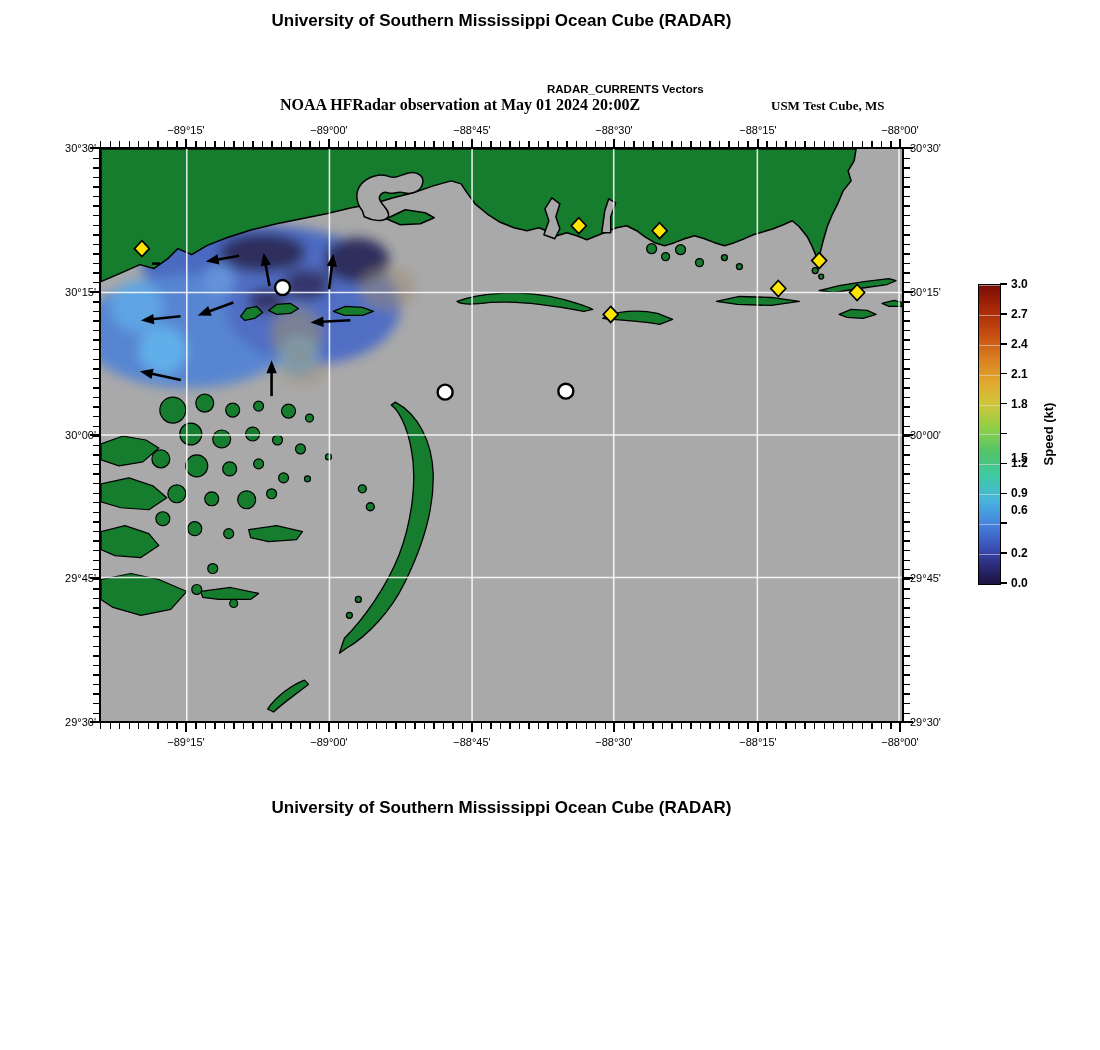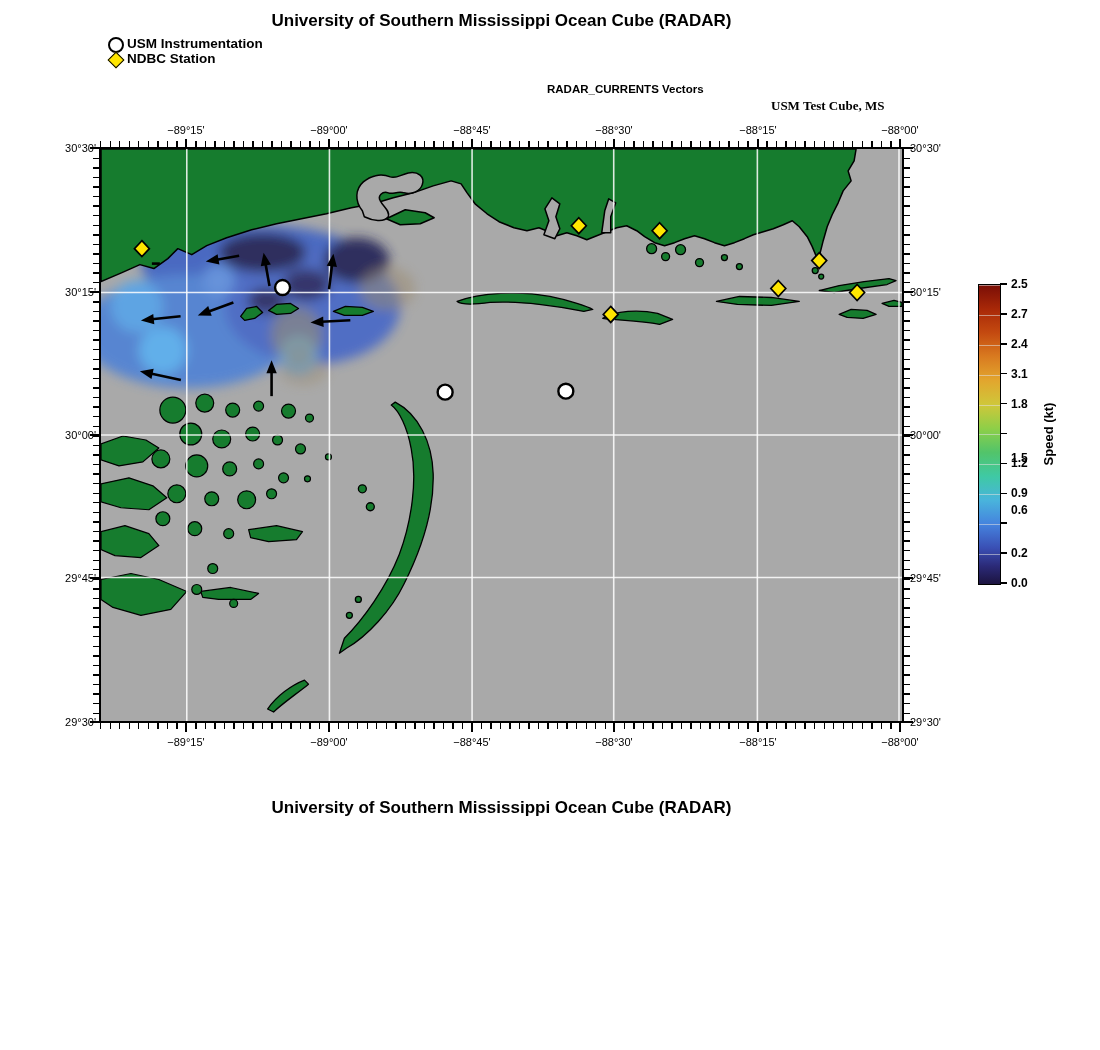--- a/index.html
+++ b/index.html
@@ -55,33 +55,24 @@
   .cb-label{position:absolute;left:1048px;top:434px;font-size:13px;font-weight:bold;white-space:nowrap;
             transform:translate(-50%,-50%) rotate(-90deg);}
 </style>
 </head>
 <body>
 
 <div class="page">
 
   <div class="title top">University of Southern Mississippi Ocean Cube (RADAR)</div>
 
-  <div class="legend">
-    <div class="leg-row">
-      <span class="leg-circle"></span>
-      <span>USM Instrumentation</span>
-    </div>
-    <div class="leg-row">
-      <span class="leg-diamond"></span>
-      <span>NDBC Station</span>
-    </div>
-  </div>
 
   <div class="scale-caption">RADAR_CURRENTS Vectors</div>
 
+  <div class="subtitle">NOAA HFRadar observation at May 01 2024 20:00Z</div>
   <div class="region">USM Test Cube, MS</div>
 
   <div id="map">
     <svg viewBox="0 0 803 574" preserveAspectRatio="none">
       <defs>
         <filter id="soft" x="-30%" y="-30%" width="160%" height="160%">
           <feGaussianBlur stdDeviation="6"></feGaussianBlur>
         </filter>
       </defs>
 
@@ -293,27 +284,27 @@
       <div class="ylab r" style="top: 722px;">29°30'</div>
       <div class="tmaj" style="left: 90px; top: 721.25px; width: 9px; height: 1.5px;"></div>
       <div class="tmaj" style="left: 904px; top: 721.25px; width: 9px; height: 1.5px;"></div>
     </div>
 
   <div id="cbar" style="background: linear-gradient(rgb(122, 14, 6) 0%, rgb(168, 40, 8) 8%, rgb(196, 74, 16) 16%, rgb(217, 123, 32) 24%, rgb(226, 166, 46) 32%, rgb(207, 199, 58) 40%, rgb(142, 207, 72) 48%, rgb(82, 196, 106) 56%, rgb(63, 201, 164) 64%, rgb(73, 180, 220) 72%, rgb(69, 131, 222) 80%, rgb(58, 79, 180) 88%, rgb(43, 42, 120) 94%, rgb(28, 20, 64) 100%);">
     <div class="cb-seg"></div>
   </div>
   <div id="cb-ticks">
       <div class="cb-tick" style="top: 283.25px;"></div>
-      <div class="cb-num" style="top: 284px;">2.5</div>
+      <div class="cb-num" style="top: 284px;">3.0</div>
       <div class="cb-tick" style="top: 313.15px;"></div>
       <div class="cb-num" style="top: 313.9px;">2.7</div>
       <div class="cb-tick" style="top: 343.05px;"></div>
       <div class="cb-num" style="top: 343.8px;">2.4</div>
       <div class="cb-tick" style="top: 372.95px;"></div>
-      <div class="cb-num" style="top: 373.7px;">3.1</div>
+      <div class="cb-num" style="top: 373.7px;">2.1</div>
       <div class="cb-tick" style="top: 402.85px;"></div>
       <div class="cb-num" style="top: 403.6px;">1.8</div>
       <div class="cb-tick" style="top: 432.75px;"></div>
       <div class="cb-num" style="top: 433.5px; margin-top: 24px;">1.5</div>
       <div class="cb-tick" style="top: 462.65px;"></div>
       <div class="cb-num" style="top: 463.4px;">1.2</div>
       <div class="cb-tick" style="top: 492.55px;"></div>
       <div class="cb-num" style="top: 493.3px;">0.9</div>
       <div class="cb-tick" style="top: 522.45px;"></div>
       <div class="cb-num" style="top: 510px; text-align: center;">0.6</div>

